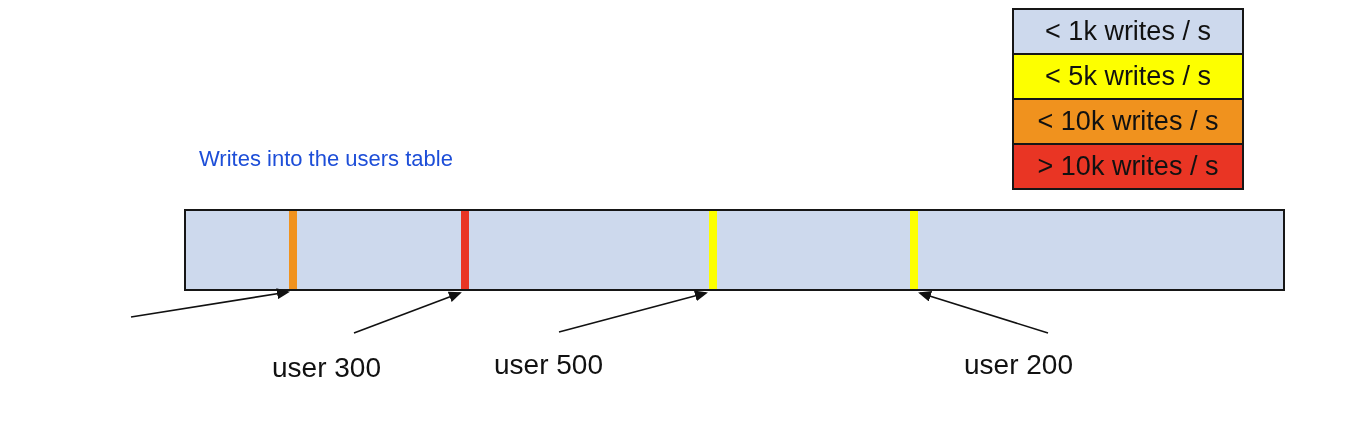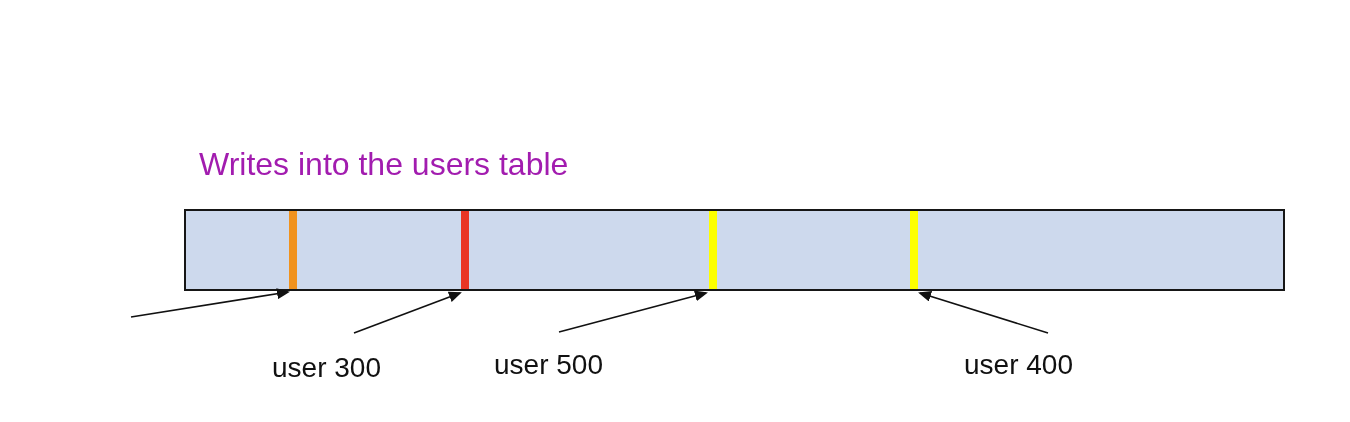--- a/index.html
+++ b/index.html
@@ -29,22 +29,22 @@
     font-size: 27px;
     color: #111;
     white-space: nowrap;
   }
   .legend-row:first-child { margin-top: 0; }
   
   .diagram-title {
     position: absolute;
     left: 199px;
     top: 146px;
-    font-size: 32px;
-    color: #a21caf;
+    font-size: 22px;
+    color: #1d4ed8;
     white-space: nowrap;
   }
   
   .bar {
     position: absolute;
     left: 184px;
     top: 209px;
     width: 1101px;
     height: 82px;
     border: 2px solid #161616;
@@ -68,20 +68,34 @@
     font-size: 28px;
     color: #111;
     white-space: nowrap;
   }
 </style>
 </head>
 <body>
 
 <div class="canvas">
 
+  <div class="legend">
+    <div class="legend-row" style="background-color: rgb(205, 217, 237);">
+      <span>&lt; 1k writes / s</span>
+    </div>
+    <div class="legend-row" style="background-color: rgb(253, 255, 0);">
+      <span>&lt; 5k writes / s</span>
+    </div>
+    <div class="legend-row" style="background-color: rgb(240, 146, 30);">
+      <span>&lt; 10k writes / s</span>
+    </div>
+    <div class="legend-row" style="background-color: rgb(233, 53, 36);">
+      <span>&gt; 10k writes / s</span>
+    </div>
+  </div>
 
   <div class="diagram-title">Writes into the users table</div>
 
   <div class="bar" style="background-color: rgb(205, 217, 237);">
     <div class="stripe" style="left: 103px; background-color: rgb(240, 146, 30);"></div>
     <div class="stripe" style="left: 275px; background-color: rgb(233, 53, 36);"></div>
     <div class="stripe" style="left: 523px; background-color: rgb(253, 255, 0);"></div>
     <div class="stripe" style="left: 724px; background-color: rgb(253, 255, 0);"></div>
   </div>
 
@@ -92,15 +106,15 @@
       </marker>
     </defs>
     <line x1="131" y1="317" x2="288" y2="292" stroke="#111" stroke-width="1.6" marker-end="url(#ah)"></line>
     <line x1="354" y1="333" x2="460" y2="293" stroke="#111" stroke-width="1.6" marker-end="url(#ah)"></line>
     <line x1="559" y1="332" x2="706" y2="293" stroke="#111" stroke-width="1.6" marker-end="url(#ah)"></line>
     <line x1="1048" y1="333" x2="920" y2="293" stroke="#111" stroke-width="1.6" marker-end="url(#ah)"></line>
   </svg>
 
   <div class="user-label" style="left:272px; top:352px">user 300</div>
   <div class="user-label" style="left:494px; top:349px">user 500</div>
-  <div class="user-label" style="left:964px; top:349px">user 400</div>
+  <div class="user-label" style="left:964px; top:349px">user 200</div>
 
 </div>
 
 </body></html>

